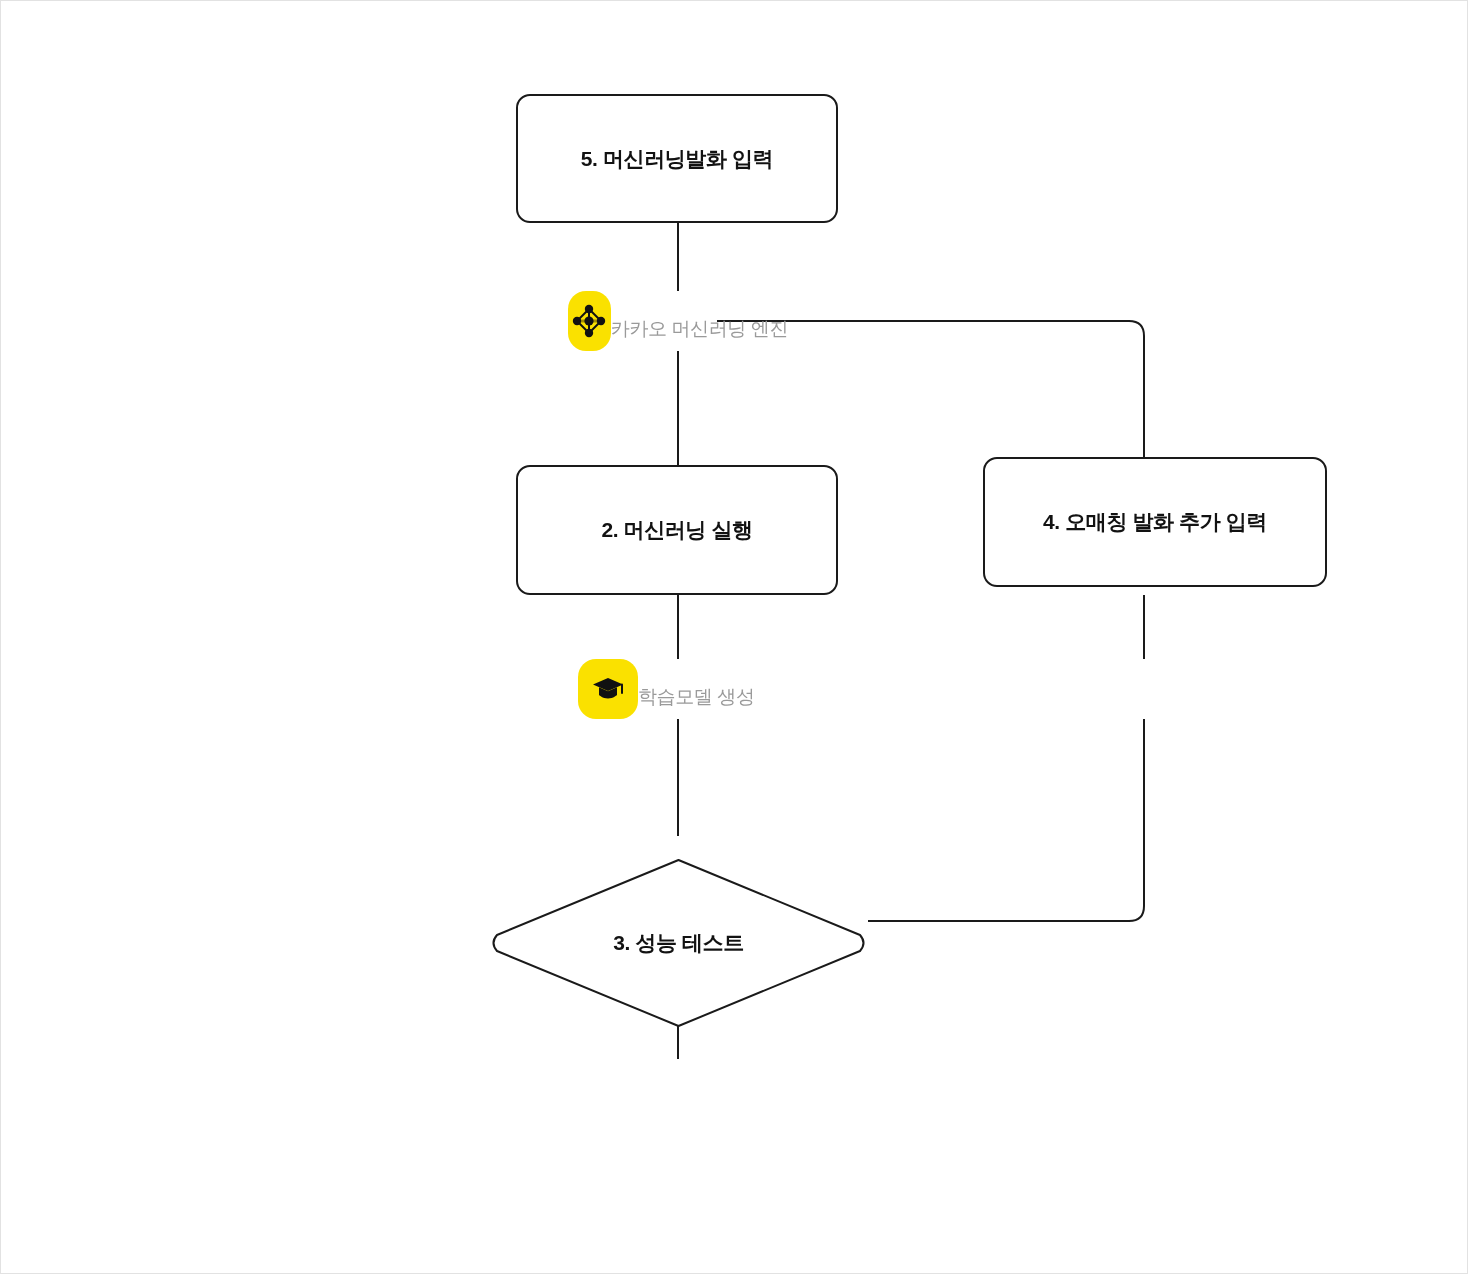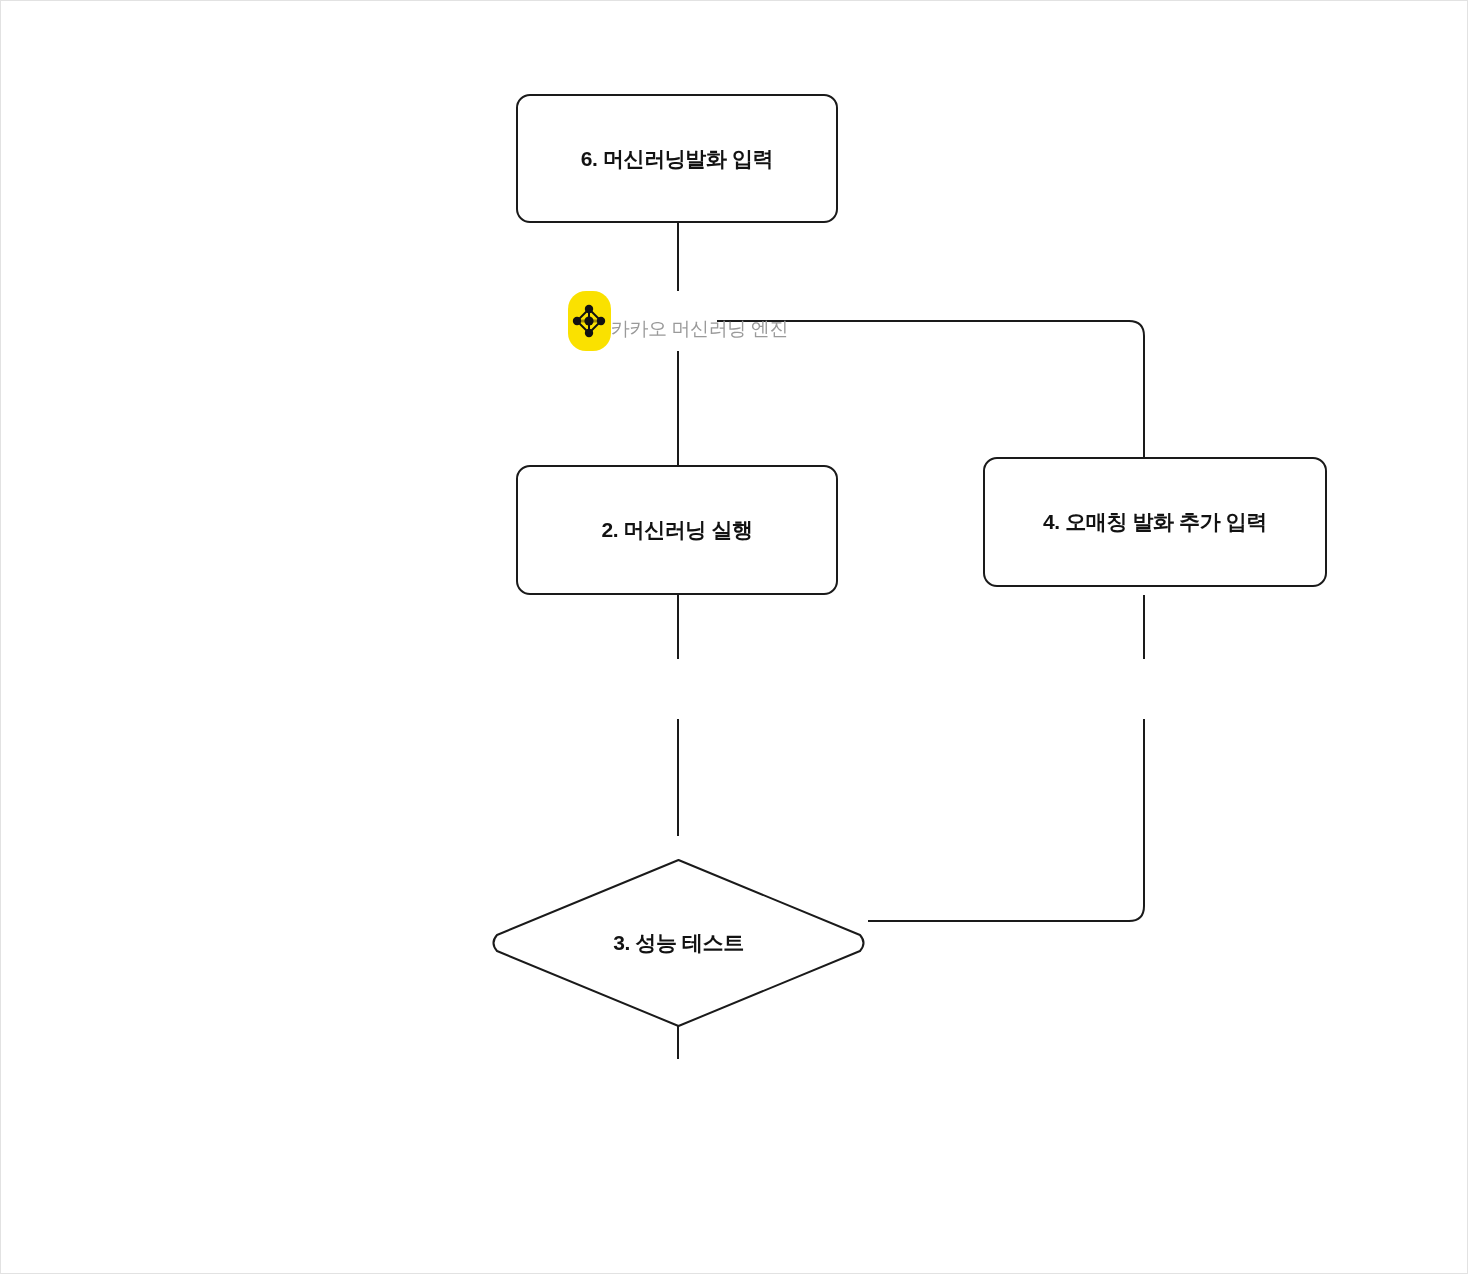--- a/index.html
+++ b/index.html
@@ -112,21 +112,21 @@
 
       <path d="M1143,594 L1143,658"></path>
 
       <path d="M867,920 L1128,920 Q1143,920 1143,905 L1143,718"></path>
 
       <path d="M677,1005 L677,1058"></path>
     </g>
   </svg>
 
   <div class="proc-box" style="left:515px; top:93px; width:322px; height:129px;">
-    <span class="proc-label">6. 머신러닝발화 입력</span>
+    <span class="proc-label">5. 머신러닝발화 입력</span>
   </div>
 
   <div class="icon-node" style="left:567px; top:290px; width:220px;">
     <div class="icon-chip yellow">
       <svg width="38" height="38" viewBox="0 0 38 38" fill="none">
         <g stroke="#111111" stroke-width="2">
           <line x1="19" y1="7" x2="7" y2="19"></line>
           <line x1="19" y1="7" x2="31" y2="19"></line>
           <line x1="7" y1="19" x2="19" y2="31"></line>
           <line x1="31" y1="19" x2="19" y2="31"></line>
@@ -147,20 +147,30 @@
   </div>
 
   <div class="proc-box" style="left:515px; top:464px; width:322px; height:130px;">
     <span class="proc-label">2. 머신러닝 실행</span>
   </div>
 
   <div class="proc-box" style="left:982px; top:456px; width:344px; height:130px;">
     <span class="proc-label">4. 오매칭 발화 추가 입력</span>
   </div>
 
+  <div class="icon-node" style="left:577px; top:658px; width:200px;">
+    <div class="icon-chip yellow">
+      <svg width="34" height="34" viewBox="0 0 34 34" fill="none">
+        <path d="M17 6 L32 12.5 L17 19 L2 12.5 Z" fill="#111111"></path>
+        <path d="M8 15.2 L8 23 C8 23 11.6 26.5 17 26.5 C22.4 26.5 26 23 26 23 L26 15.2 L17 19.2 Z" fill="#111111"></path>
+        <path d="M31 12.5 L31 21" stroke="#111111" stroke-width="2" stroke-linecap="round"></path>
+      </svg>
+    </div>
+    <div class="icon-caption">학습모델 생성</div>
+  </div>
 
 
   <div class="decision" style="left:488px; top:857px; width:379px; height:170px;">
     <svg width="379" height="170" viewBox="0 0 379 170" fill="none">
       <path d="M189.5 2 L371 77 Q378 85 371 93 L189.5 168 L8 93 Q1 85 8 77 Z" stroke="#1a1a1a" stroke-width="2" fill="#ffffff" stroke-linejoin="round"></path>
     </svg>
     <span class="proc-label">3. 성능 테스트</span>
   </div>
 
 

